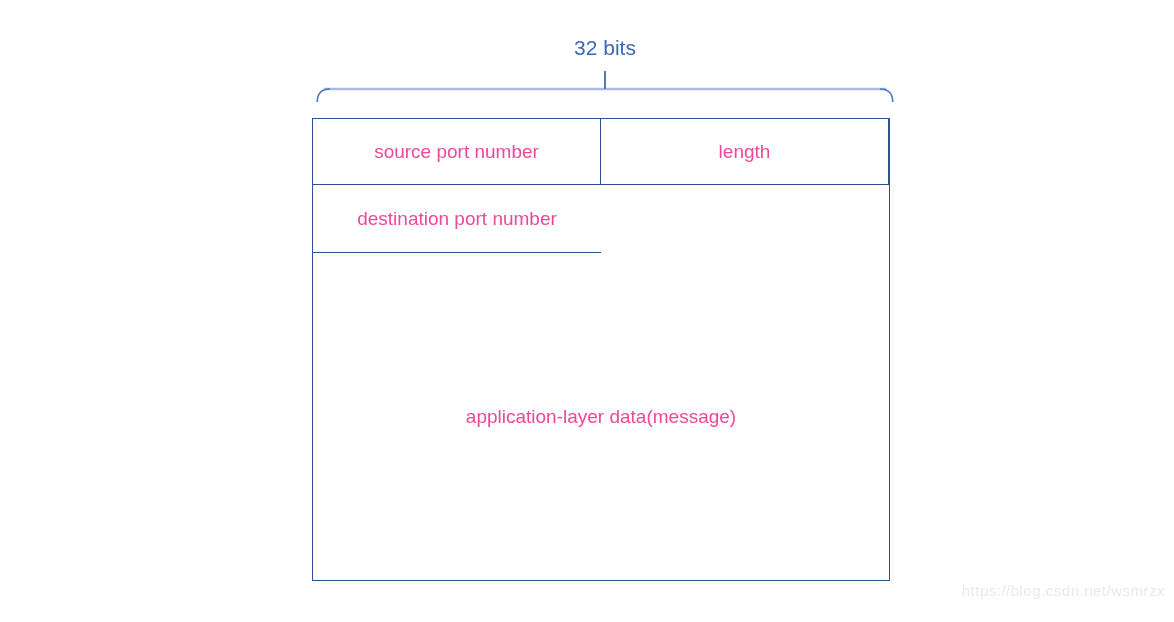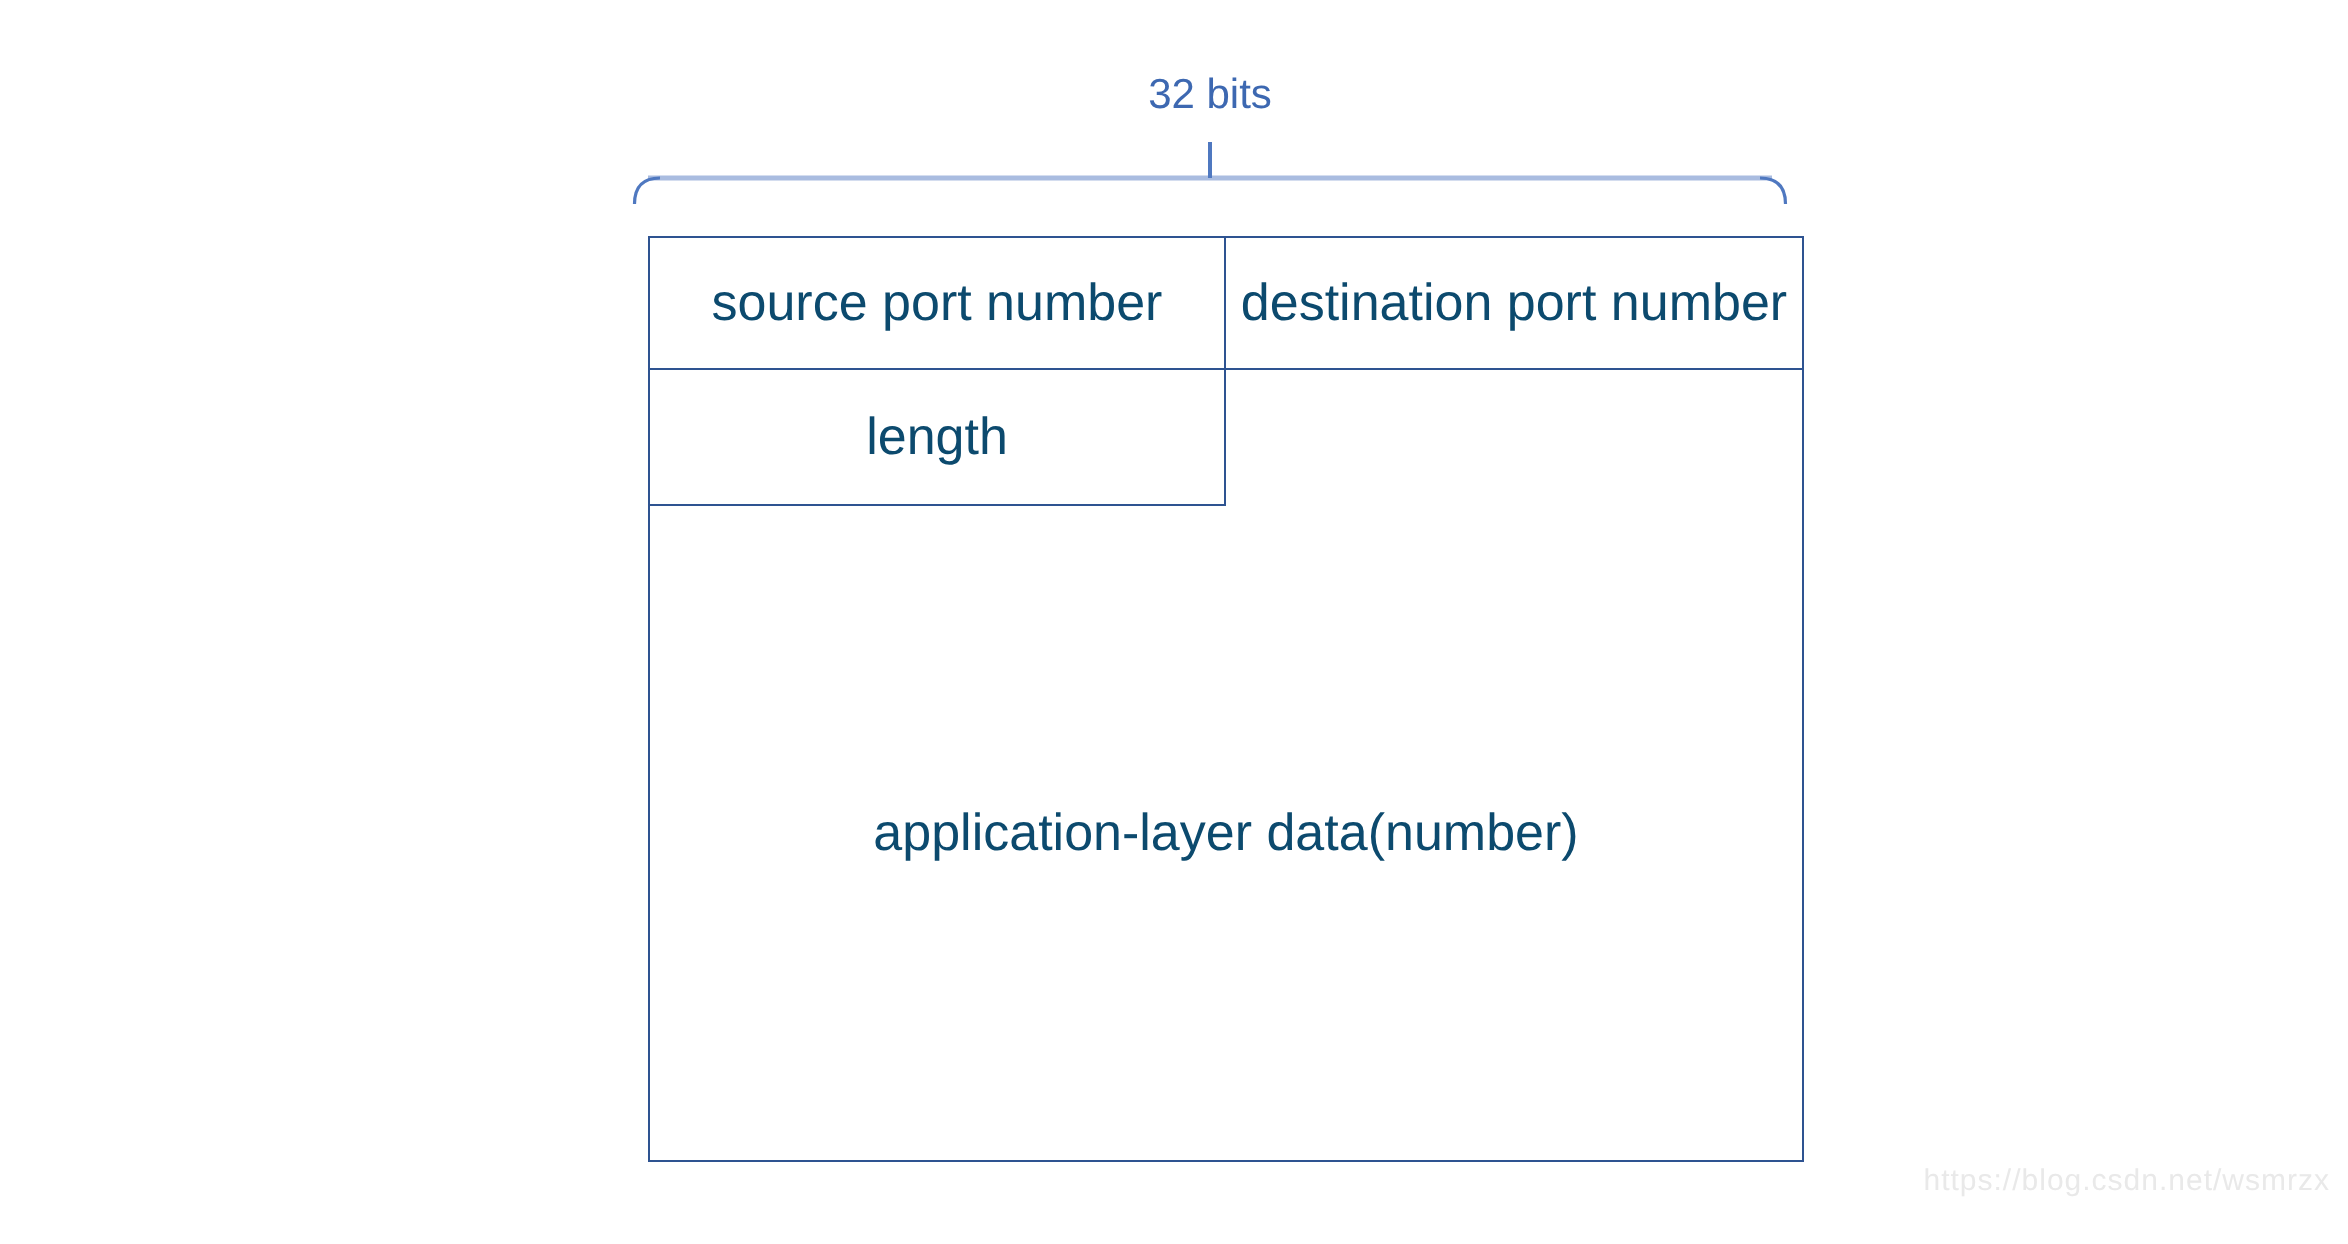--- a/index.html
+++ b/index.html
@@ -26,31 +26,31 @@
   }
   .brace-wrap {
     position: absolute;
     left: 316px;
     top: 68px;
     width: 578px;
     height: 36px;
   }
   .segment-table {
     position: absolute;
-    left: 324px;
+    left: 312px;
     top: 118px;
     width: 578px;
     height: 463px;
     display: grid;
     grid-template-columns: 1fr 1fr;
     grid-template-rows: 66px 68px 1fr;
     border: 1.5px solid #2e5391;
     box-sizing: border-box;
-    color: #0c4a6e;
-    font-size: 26px;
+    color: #ec4899;
+    font-size: 19px;
   }
   .cell {
     display: flex;
     align-items: center;
     justify-content: center;
     text-align: center;
     box-sizing: border-box;
   }
   .cell.b-right { border-right: 1.5px solid #2e5391; }
   .cell.b-bottom { border-bottom: 1.5px solid #2e5391; }
@@ -83,23 +83,23 @@
       <path d="M 1.25 34 Q 1.25 21 14 21" fill="none" stroke="#4f78c0" stroke-width="1.6"></path>
 
       <path d="M 576.75 34 Q 576.75 21 564 21" fill="none" stroke="#4f78c0" stroke-width="1.6"></path>
 
       <path d="M 289 21 L 289 3" fill="none" stroke="#4f78c0" stroke-width="2"></path>
     </svg>
   </div>
 
   <div class="segment-table">
     <div class="cell b-right b-bottom">source port number</div>
+    <div class="cell b-right b-bottom">length</div>
     <div class="cell b-bottom">destination port number</div>
-    <div class="cell b-right b-bottom">length</div>
     <div class="cell span2">
       <span>application-layer data</span>
-      <span>(number)</span>
+      <span>(message)</span>
     </div>
   </div>
 
   <div class="watermark">https://blog.csdn.net/wsmrzx</div>
 
 </div>
 
 </body></html>

